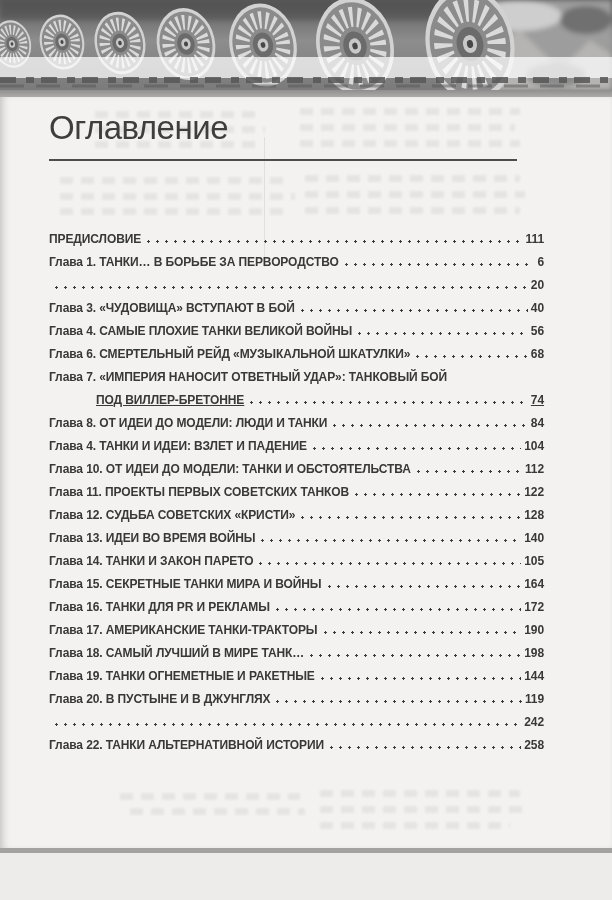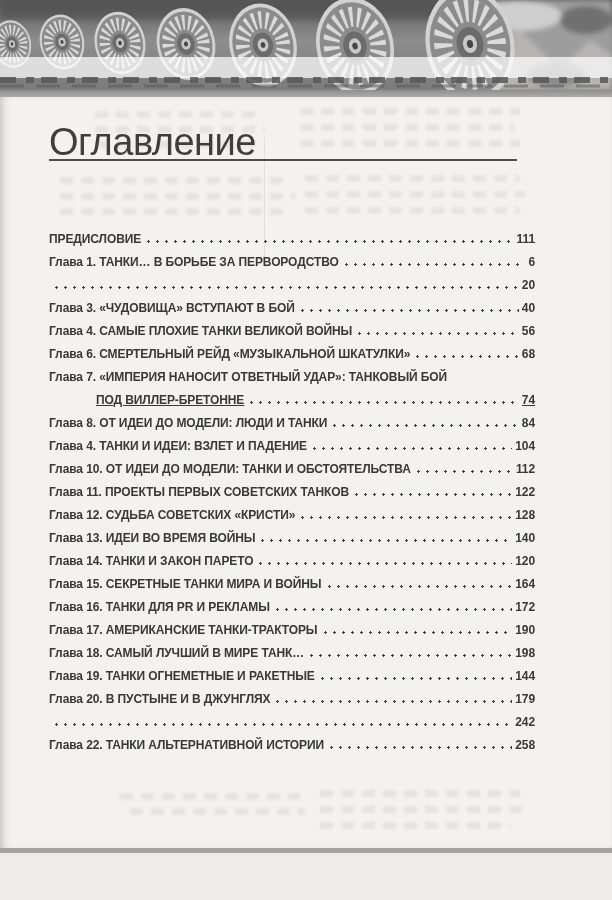--- a/index.html
+++ b/index.html
@@ -17,27 +17,27 @@
     background:linear-gradient(#8f8f8d,#acaba9);}
 
   
   .page{position:absolute;top:97px;left:0;width:612px;height:751px;
     background:#f3f2f0;
     box-shadow:inset 7px 0 8px -5px rgba(0,0,0,.22), inset -2px 0 4px -2px rgba(0,0,0,.06);}
   .bottom-divider{position:absolute;top:848px;left:0;width:612px;height:5px;background:#a3a2a0;}
   .footer-area{position:absolute;top:853px;left:0;width:612px;height:47px;background:#edecea;}
 
   .page-title{
-    position:absolute;left:49px;top:26px;
-    font-size:38px;line-height:1;font-weight:400;color:#3e3e3e;letter-spacing:-0.5px;
+    position:absolute;left:49px;top:14px;
+    font-size:33px;line-height:1;font-weight:400;color:#3e3e3e;letter-spacing:-0.5px;
   }
   .title-rule{position:absolute;left:49px;top:62px;width:468px;height:2px;background:#4d4d4d;}
 
   
-  .toc{position:absolute;left:49px;right:77px;top:125px;color:#383838;}
+  .toc{position:absolute;left:49px;right:68px;top:125px;color:#383838;}
   .toc-row{display:flex;align-items:flex-end;height:23px;
     font-size:12px;font-weight:700;letter-spacing:-0.1px;line-height:1;}
   .toc-row.indent{padding-left:47px;text-decoration:underline;}
   .toc-label{white-space:nowrap;}
   .leader{flex:1 1 auto;height:3px;margin:0 3px 2px 6px;
     background-image:radial-gradient(circle at 1.5px 1.5px, #3a3a3a 1.05px, rgba(0,0,0,0) 1.4px);
     background-size:9px 3px;background-repeat:repeat-x;background-position:left bottom;}
   .toc-page{white-space:nowrap;}
 
   
@@ -183,21 +183,21 @@
     <span class="toc-page">128</span>
   </div>
         <div class="toc-row">
     <span class="toc-label">Глава 13. ИДЕИ ВО ВРЕМЯ ВОЙНЫ</span>
     <span class="leader"></span>
     <span class="toc-page">140</span>
   </div>
         <div class="toc-row">
     <span class="toc-label">Глава 14. ТАНКИ И ЗАКОН ПАРЕТО</span>
     <span class="leader"></span>
-    <span class="toc-page">120</span>
+    <span class="toc-page">105</span>
   </div>
         <div class="toc-row">
     <span class="toc-label">Глава 15. СЕКРЕТНЫЕ ТАНКИ МИРА И ВОЙНЫ</span>
     <span class="leader"></span>
     <span class="toc-page">164</span>
   </div>
         <div class="toc-row">
     <span class="toc-label">Глава 16. ТАНКИ ДЛЯ PR И РЕКЛАМЫ</span>
     <span class="leader"></span>
     <span class="toc-page">172</span>
@@ -213,21 +213,21 @@
     <span class="toc-page">198</span>
   </div>
         <div class="toc-row">
     <span class="toc-label">Глава 19. ТАНКИ ОГНЕМЕТНЫЕ И РАКЕТНЫЕ</span>
     <span class="leader"></span>
     <span class="toc-page">144</span>
   </div>
         <div class="toc-row">
     <span class="toc-label">Глава 20. В ПУСТЫНЕ И В ДЖУНГЛЯХ</span>
     <span class="leader"></span>
-    <span class="toc-page">179</span>
+    <span class="toc-page">119</span>
   </div>
         <div class="toc-row">
     <span class="leader"></span>
     <span class="toc-page">242</span>
   </div>
         <div class="toc-row">
     <span class="toc-label">Глава 22. ТАНКИ АЛЬТЕРНАТИВНОЙ ИСТОРИИ</span>
     <span class="leader"></span>
     <span class="toc-page">258</span>
   </div>

